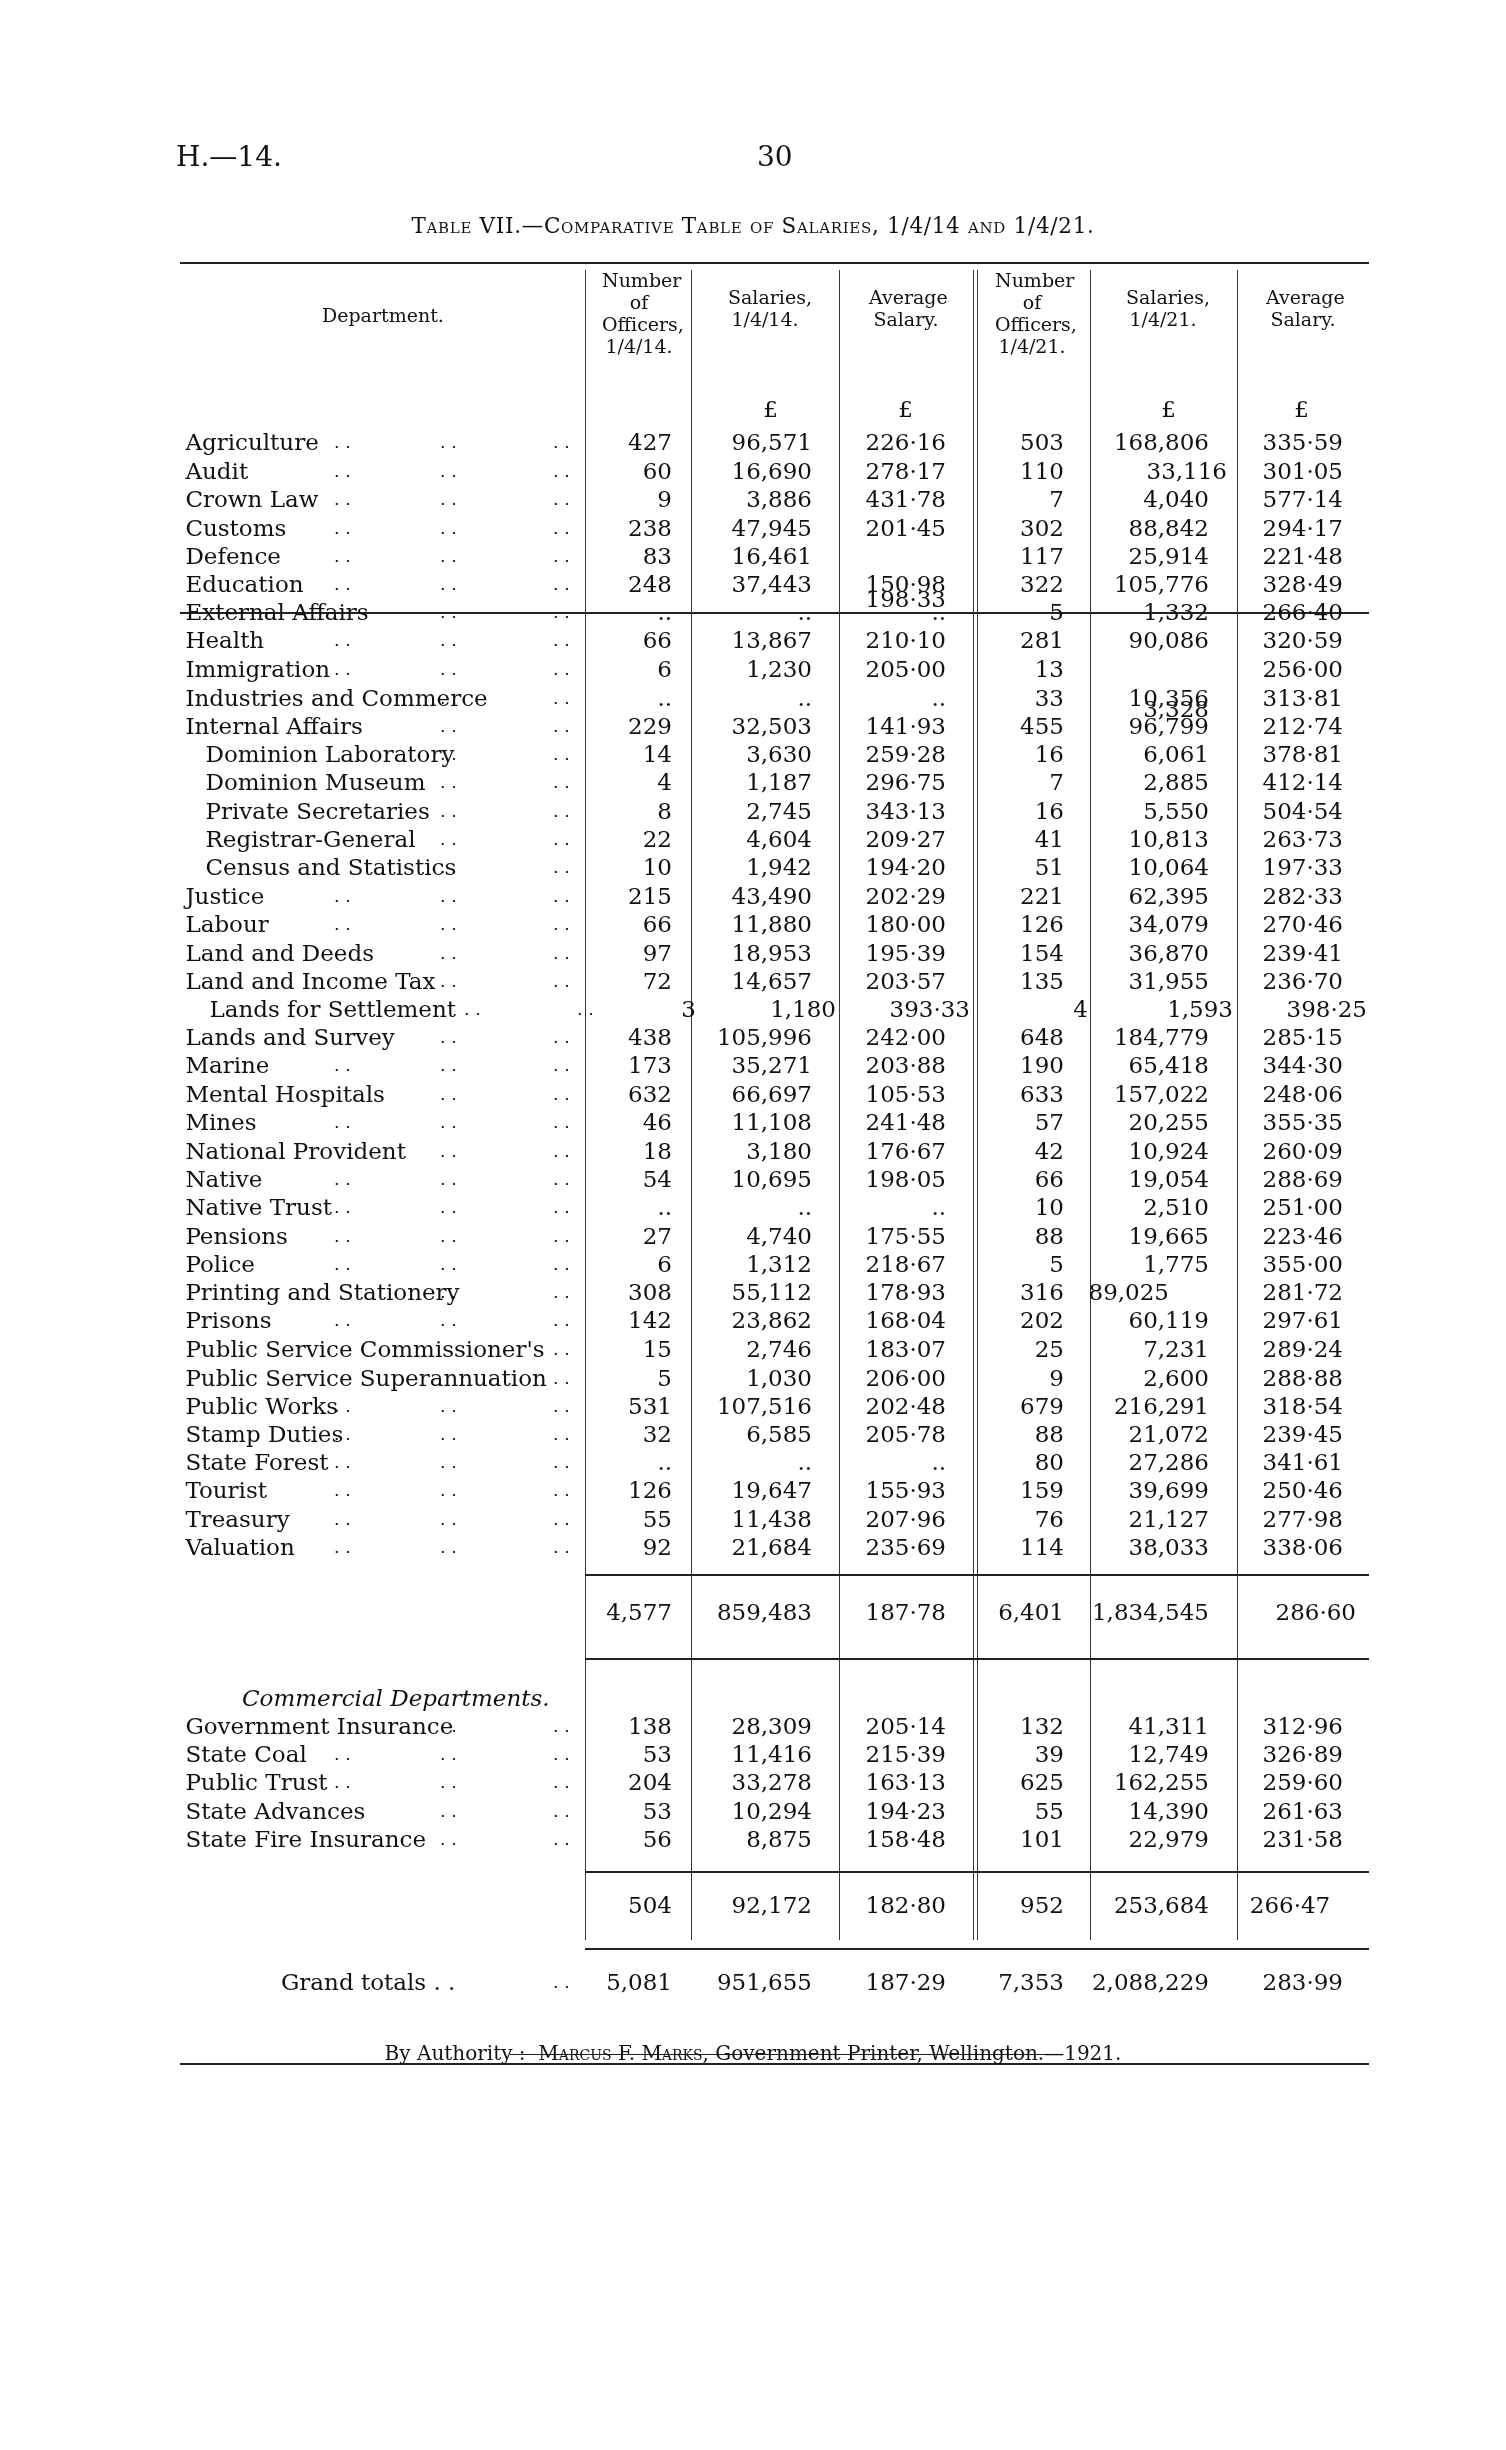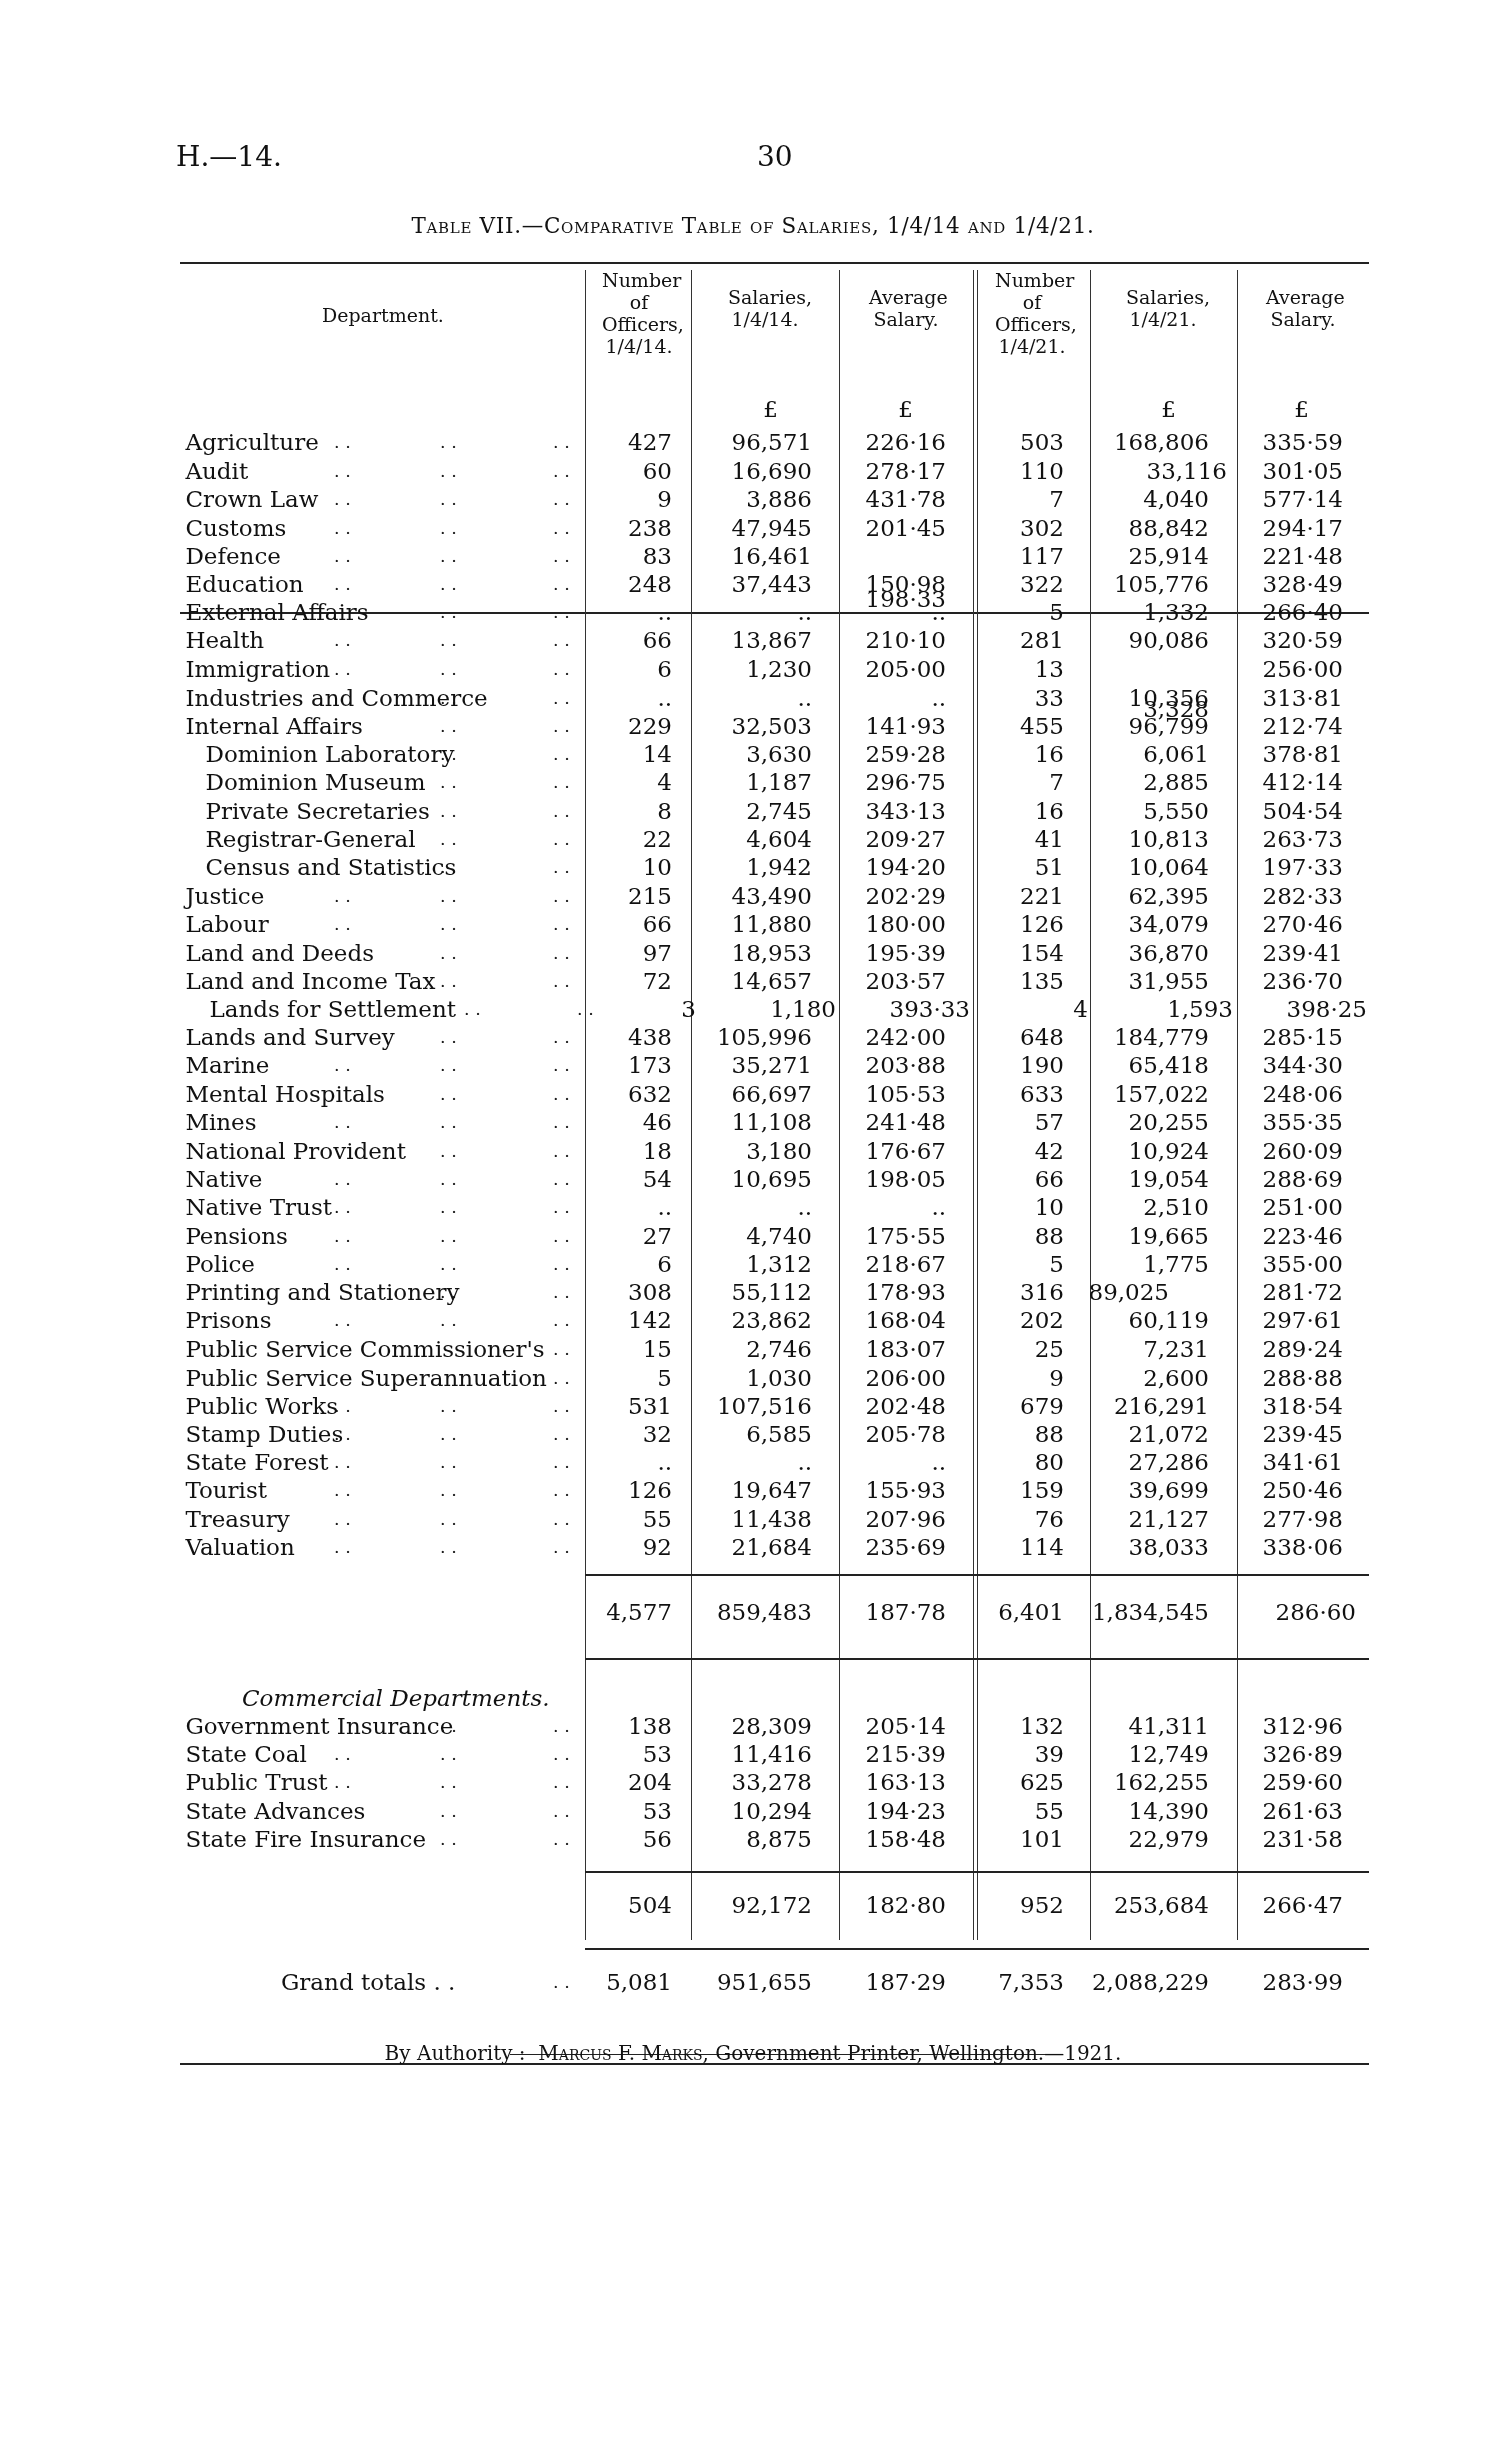--- a/index.html
+++ b/index.html
@@ -578,21 +578,21 @@
       <span class="cell" style="left: 910px; width: 119px;">22,979</span>
       <span class="cell" style="left: 1057px; width: 106px;">231·58</span>
     </div>
     <div class="hline" style="top: 1609px; left: 405px; width: 784px;"></div>
     <div class="row" style="top: 1629px;">
       <span class="cell" style="left: 405px; width: 87px;">504</span>
       <span class="cell" style="left: 511px; width: 121px;">92,172</span>
       <span class="cell" style="left: 659px; width: 107px;">182·80</span>
       <span class="cell" style="left: 793px; width: 91px;">952</span>
       <span class="cell" style="left: 910px; width: 119px;">253,684</span>
-      <span class="cell" style="left: 1057px; width: 106px;">266·47</span>
+      <span class="cell" style="left: 1057px; width: 106px; text-align: center;">266·47</span>
     </div>
     <div class="hline" style="top: 1686px; left: 405px; width: 784px;"></div>
     <div class="row" style="top: 1706px;">
       <span class="cell" style="left: 405px; width: 87px;">5,081</span>
       <span class="cell" style="left: 511px; width: 121px;">951,655</span>
       <span class="cell" style="left: 659px; width: 107px;">187·29</span>
       <span class="cell" style="left: 793px; width: 91px;">7,353</span>
       <span class="cell" style="left: 910px; width: 119px;">2,088,229</span>
       <span class="cell" style="left: 1057px; width: 106px;">283·99</span>
       <span class="dept" style="left: 101px;">Grand totals . .</span>

